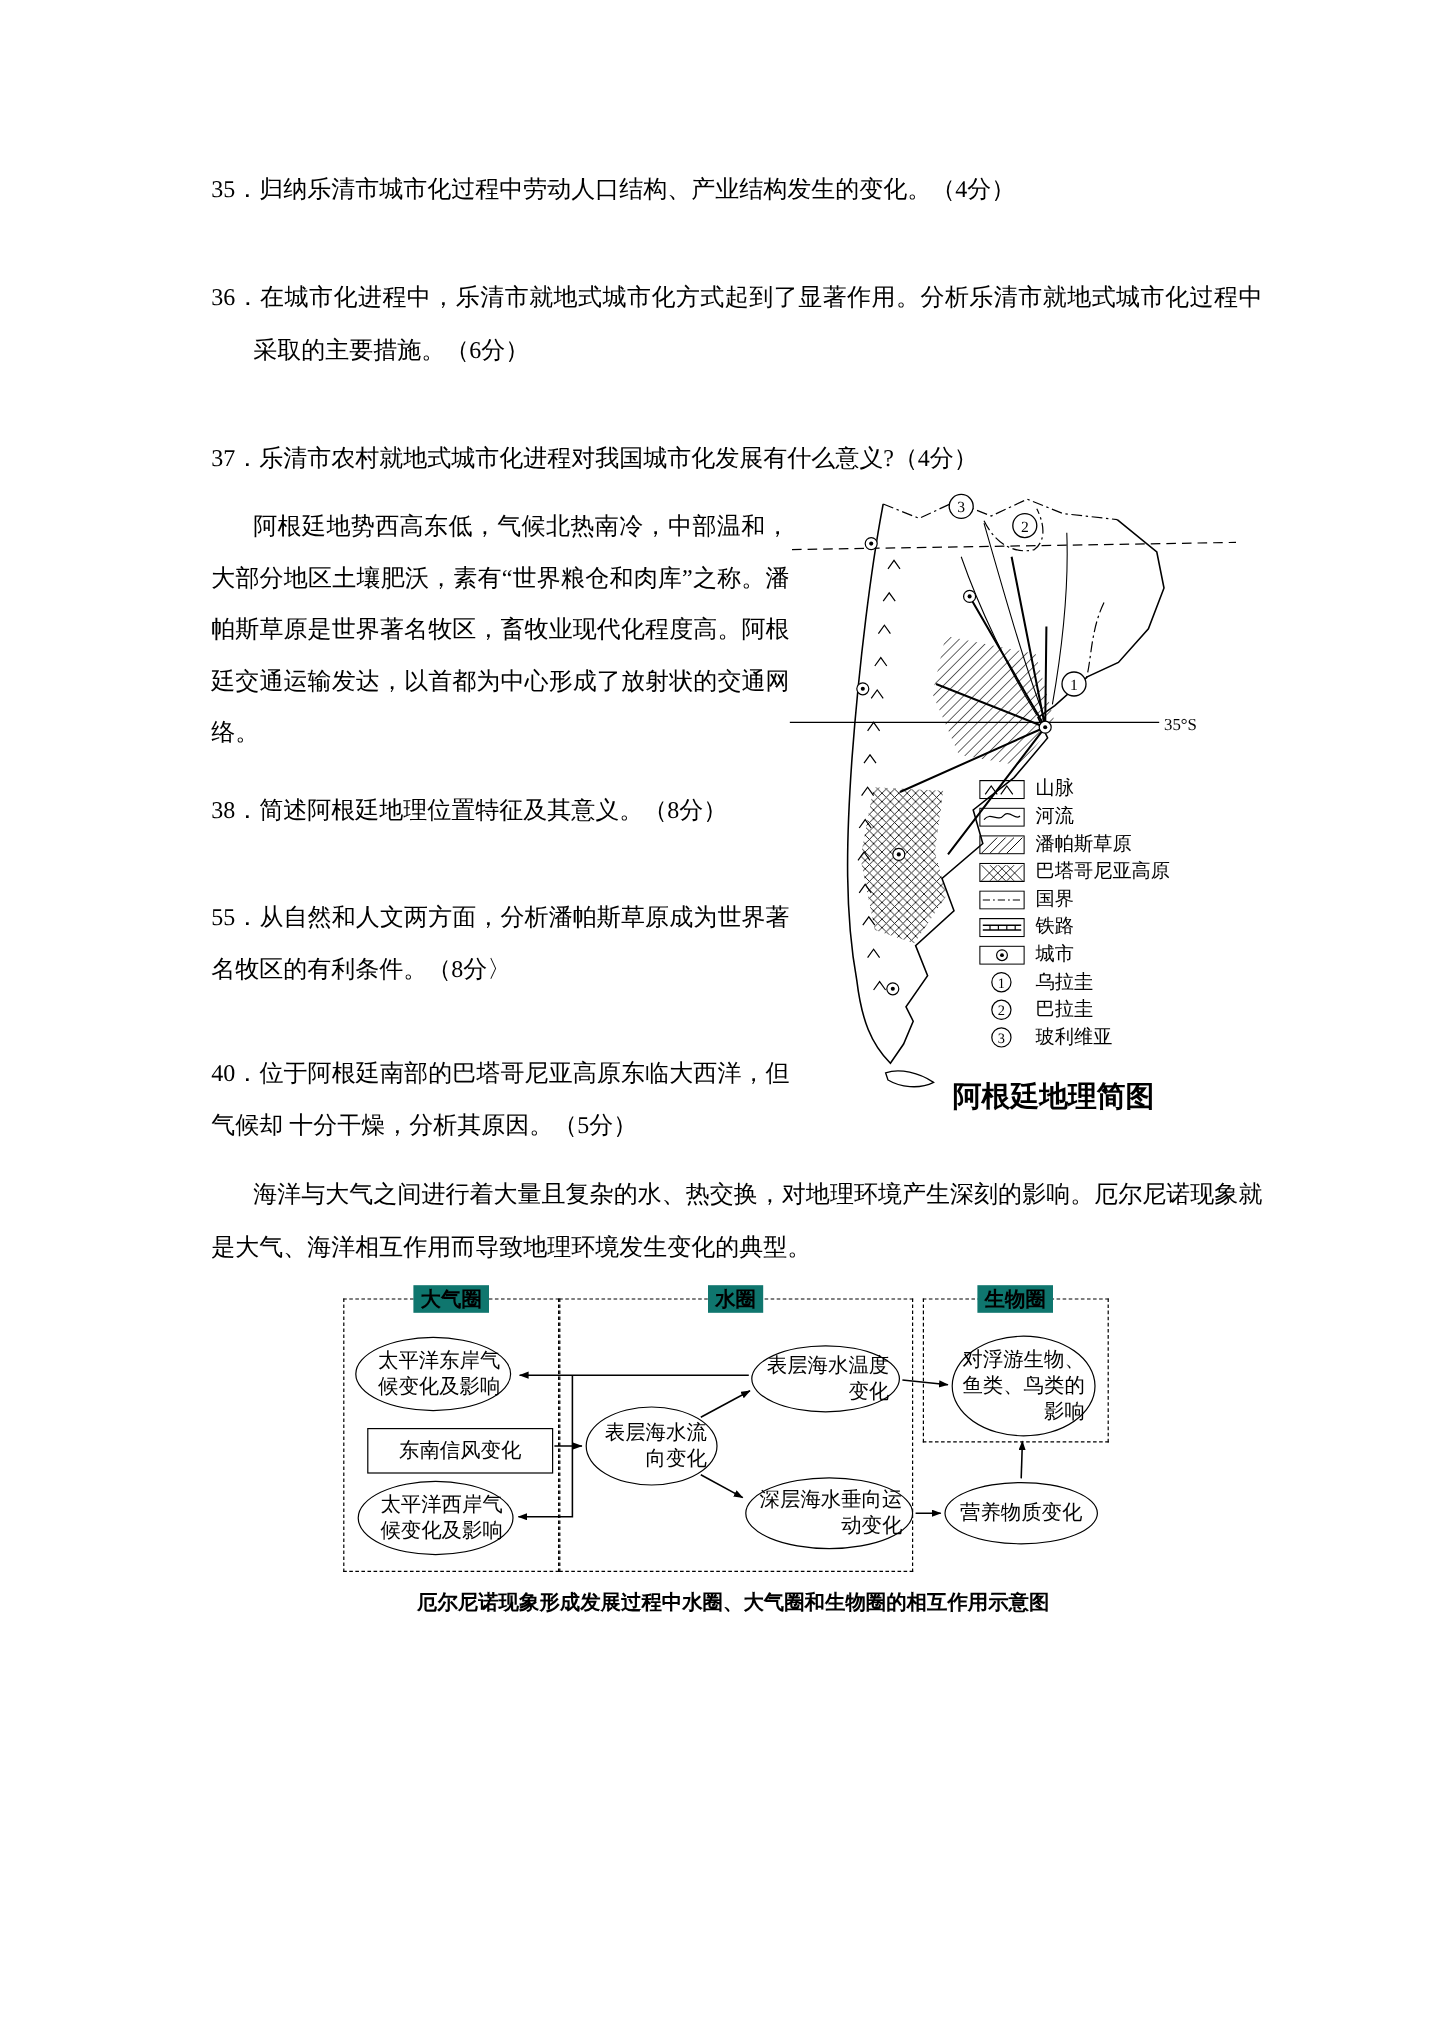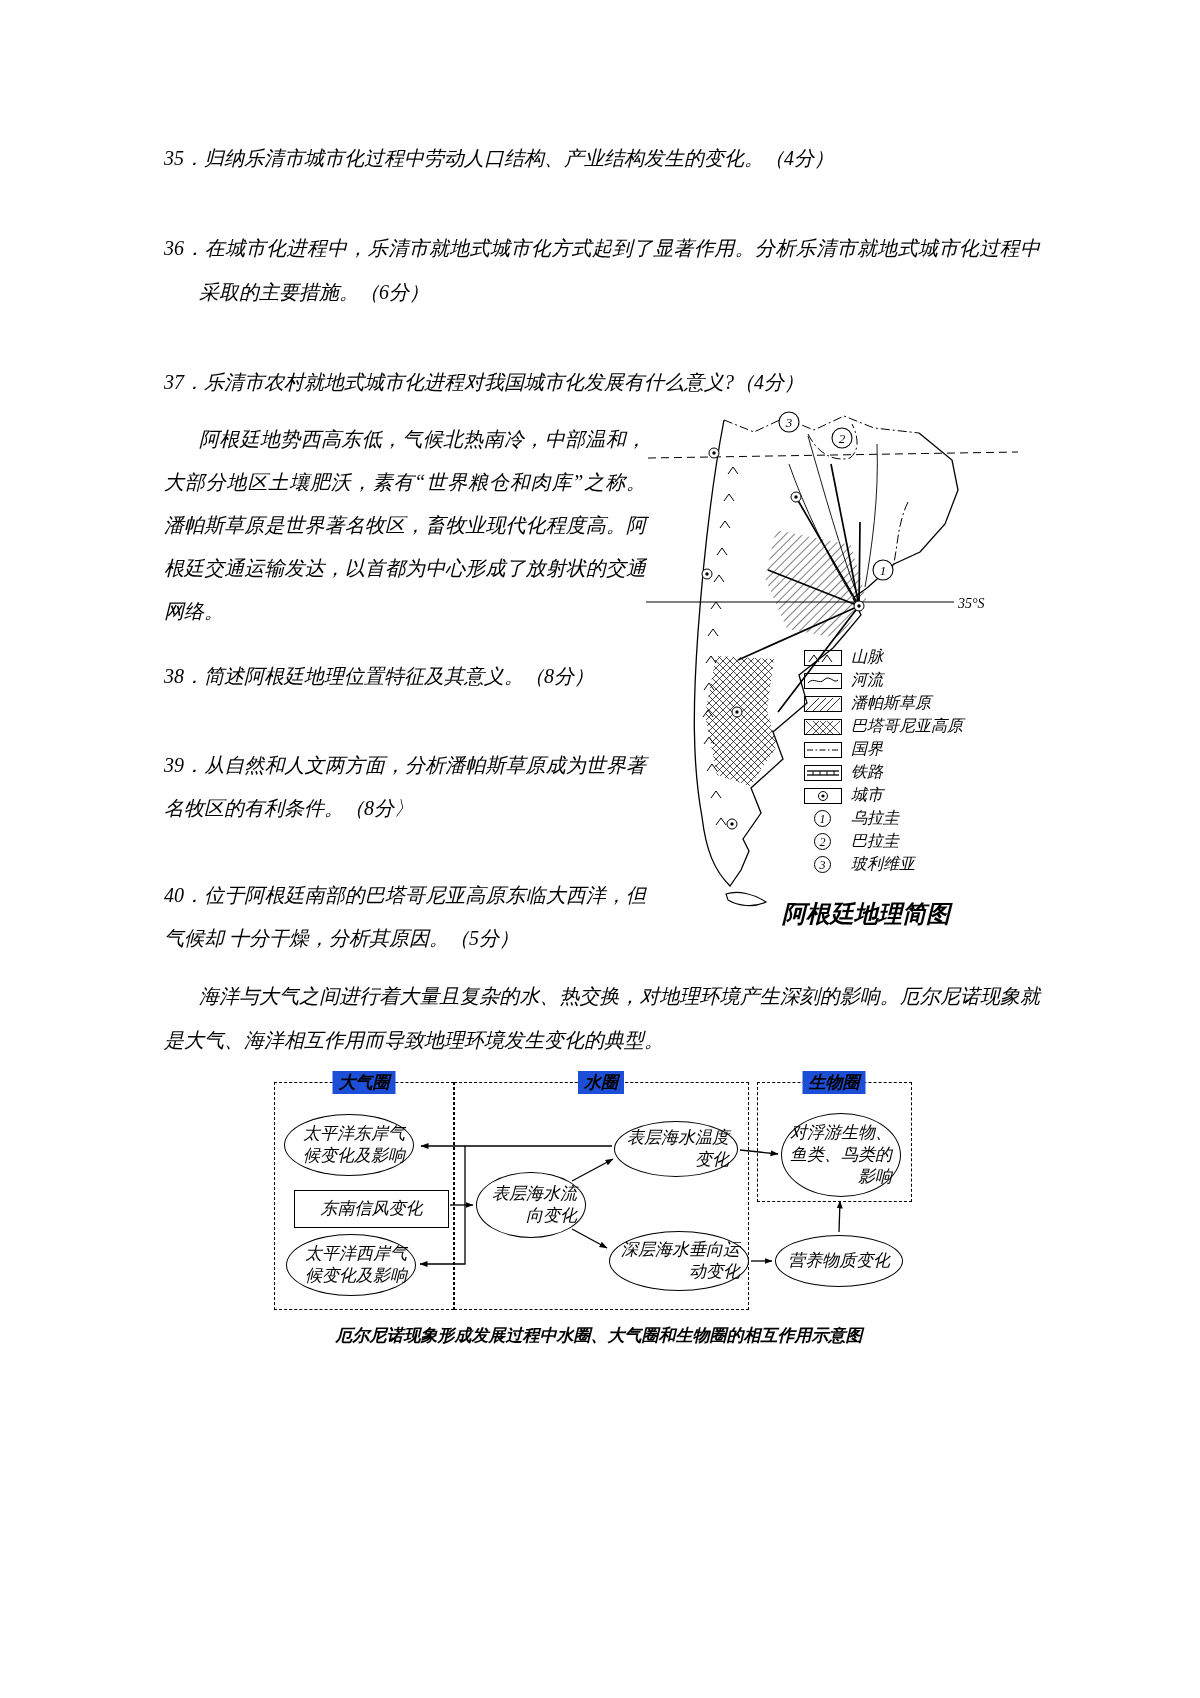--- a/index.html
+++ b/index.html
@@ -1,21 +1,21 @@
 <!DOCTYPE html>
 <html><head>
 <meta charset="utf-8">
 <style>
   * { margin:0; padding:0; box-sizing:border-box; }
   html,body { background:#ffffff; }
   body {
     width:1200px; height:1698px; position:relative; color:#000;
     font-family:"Liberation Serif","DejaVu Serif",serif; font-size:20px;
   }
-  .content { position:absolute; left:164px; top:136px; width:876px;font-style:italic; }
+  .content { position:absolute; left:176px; top:136px; width:876px; }
 
   .q { line-height:2.2; text-align:justify; }
   .q-hang { margin-top:46px; padding-left:35px; text-indent:-35px; }
   .q37 { margin-top:46px; }
   .sec-h { margin-top:48px; font-weight:bold; font-size:20px; }
 
   .cols { display:flex; margin-top:14px; }
   .lcol { width:482px; line-height:2.15; }
   .rcol { width:394px; margin-top:-16px; position:relative; }
 
@@ -36,21 +36,21 @@
   .map-caption { position:absolute; left:50px; top:496px; width:340px; text-align:center; font-weight:bold; font-size:24px; }
 
   .h16 { margin-top:26px; }
   .p16 { margin-top:14px; line-height:2.2; }
 
   .diagram { position:relative; width:650px; height:240px; margin:14px 0 0 105px; font-size:17px; }
   .sphere-box { position:absolute; border:1.5px dashed #000; }
   .box-atm { left:5px; top:6px; width:180px; height:228px; }
   .box-wat { left:185px; top:6px; width:295px; height:228px; }
   .box-bio { left:488px; top:6px; width:155px; height:120px; }
-  .sphere-label { position:absolute; top:-5px; transform:translateX(-50%); background:#1d4ed8; padding:0 6px; font-weight:bold; z-index:4; }
+  .sphere-label { position:absolute; top:-5px; transform:translateX(-50%); background:#0f766e; padding:0 6px; font-weight:bold; z-index:4; }
   .lbl-atm { left:95px; } .lbl-wat { left:332px; } .lbl-bio { left:565px; }
 
   .node { position:absolute; border:1.4px solid #000; background:#fff; display:flex; align-items:center; justify-content:center; text-align:right; line-height:1.3; z-index:3; }
   .ellipse { border-radius:50%; padding:2px 8px; }
   .rectNode { padding:18px 4px; }
   .n-east { left:15px;  top:38px;  width:130px; height:62px; }
   .n-wind { left:25px;  top:114px; width:155px; height:30px; }
   .n-west { left:17px;  top:158px; width:130px; height:62px; }
   .n-flow { left:207px; top:96px;  width:110px; height:66px; }
   .n-temp { left:345px; top:45px;  width:124px; height:56px; }
@@ -68,21 +68,21 @@
 
   <p class="q">35．归纳乐清市城市化过程中劳动人口结构、产业结构发生的变化。（4分）</p>
   <p class="q q-hang">36．在城市化进程中，乐清市就地式城市化方式起到了显著作用。分析乐清市就地式城市化过程中采取的主要措施。（6分）</p>
   <p class="q q37">37．乐清市农村就地式城市化进程对我国城市化发展有什么意义?（4分）</p>
 
 
   <div class="cols">
     <div class="lcol">
       <p class="intro">阿根廷地势西高东低，气候北热南冷，中部温和，大部分地区土壤肥沃，素有“世界粮仓和肉库”之称。潘帕斯草原是世界著名牧区，畜牧业现代化程度高。阿根廷交通运输发达，以首都为中心形成了放射状的交通网络。</p>
       <p class="q q38">38．简述阿根廷地理位置特征及其意义。（8分）</p>
-      <p class="q q39">39．从自然和人文两方面，分析潘帕斯草原成为世界著名牧区的有利条件。（8分〉</p>
+      <p class="q q39">55．从自然和人文两方面，分析潘帕斯草原成为世界著名牧区的有利条件。（8分〉</p>
       <p class="q q40">40．位于阿根廷南部的巴塔哥尼亚高原东临大西洋，但气候却 十分干燥，分析其原因。（5分）</p>
     </div>
 
     <div class="rcol">
       <div class="map-wrap">
         <svg class="mapsvg" width="392" height="520" viewBox="0 0 392 520" fill="none" stroke="#000">
           <defs>
             <pattern id="hatch" width="6" height="6" patternUnits="userSpaceOnUse" patternTransform="rotate(45)">
               <line x1="0" y1="0" x2="0" y2="6" stroke="#000" stroke-width="1"></line>
             </pattern>

